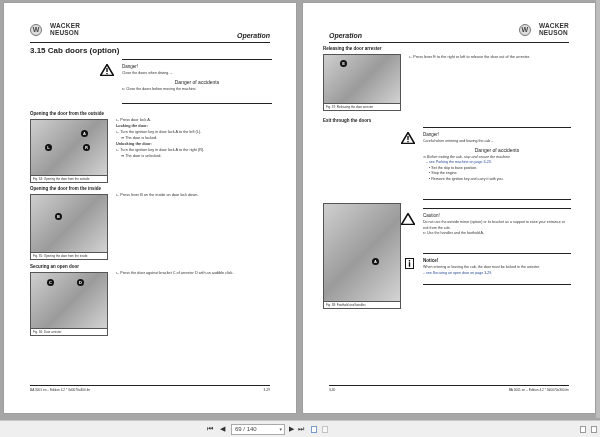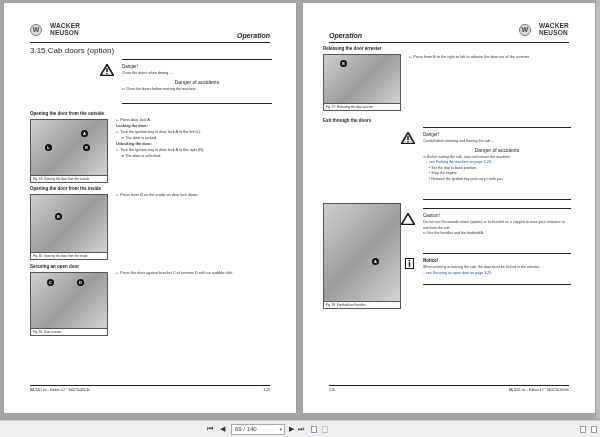--- a/index.html
+++ b/index.html
@@ -10,21 +10,21 @@
   .page.left { left: 4px; }
   .page.right { left: 303px; }
   .vscroll { position: absolute; right: 0; top: 0; width: 4px; height: 418px; background: #bdbdbd; }
 
   .hdr { position: absolute; left: 26px; right: 26px; top: 16px; height: 24px; border-bottom: 1px solid #222; }
   .logo { position: absolute; top: 4px; display: flex; align-items: center; gap: 8px; }
   .logo .w { width: 12px; height: 12px; border-radius: 50%; border: 1.5px solid #777; background: #ddd; font-size: 7px; font-weight: bold; color: #444; display:flex; align-items:center; justify-content:center; }
   .logo .brand { font-size: 6.5px; font-weight: bold; line-height: 6.5px; color: #333; letter-spacing: 0.2px; }
   .hdr .section { position: absolute; bottom: 3px; font-size: 7px; font-weight: bold; font-style: italic; color: #222; }
 
-  .title { position: absolute; left: 26px; top: 43px; font-size: 8px; font-weight: normal; color: #222; }
+  .title { position: absolute; left: 26px; top: 43px; font-size: 8px; font-weight: bold; color: #222; }
   .sub { position: absolute; font-size: 4.5px; font-weight: bold; color: #222; }
   .txt { position: absolute; font-size: 3.8px; color: #333; line-height: 6px; }
 
   .fig { position: absolute; border: 1px solid #555; background: linear-gradient(135deg,#cfcfcf,#9b9b9b 50%,#d9d9d9); overflow: hidden; }
   .fig .cap { position: absolute; left: 0; right: 0; bottom: 0; height: 7px; background: #fff; border-top: 1px solid #555; font-size: 3px; line-height: 6px; padding-left: 2px; color: #333; }
   .marker { position: absolute; width: 7px; height: 7px; border-radius: 50%; background: #111; color: #fff; font-size: 4px; font-weight: bold; text-align: center; line-height: 7px; }
 
   .box { position: absolute; border-top: 1px solid #222; border-bottom: 1px solid #222; }
   .box .icon { position: absolute; left: -22px; top: 4px; }
   .box .head { font-size: 4.5px; color: #222; margin: 4px 0 2px 0; }

